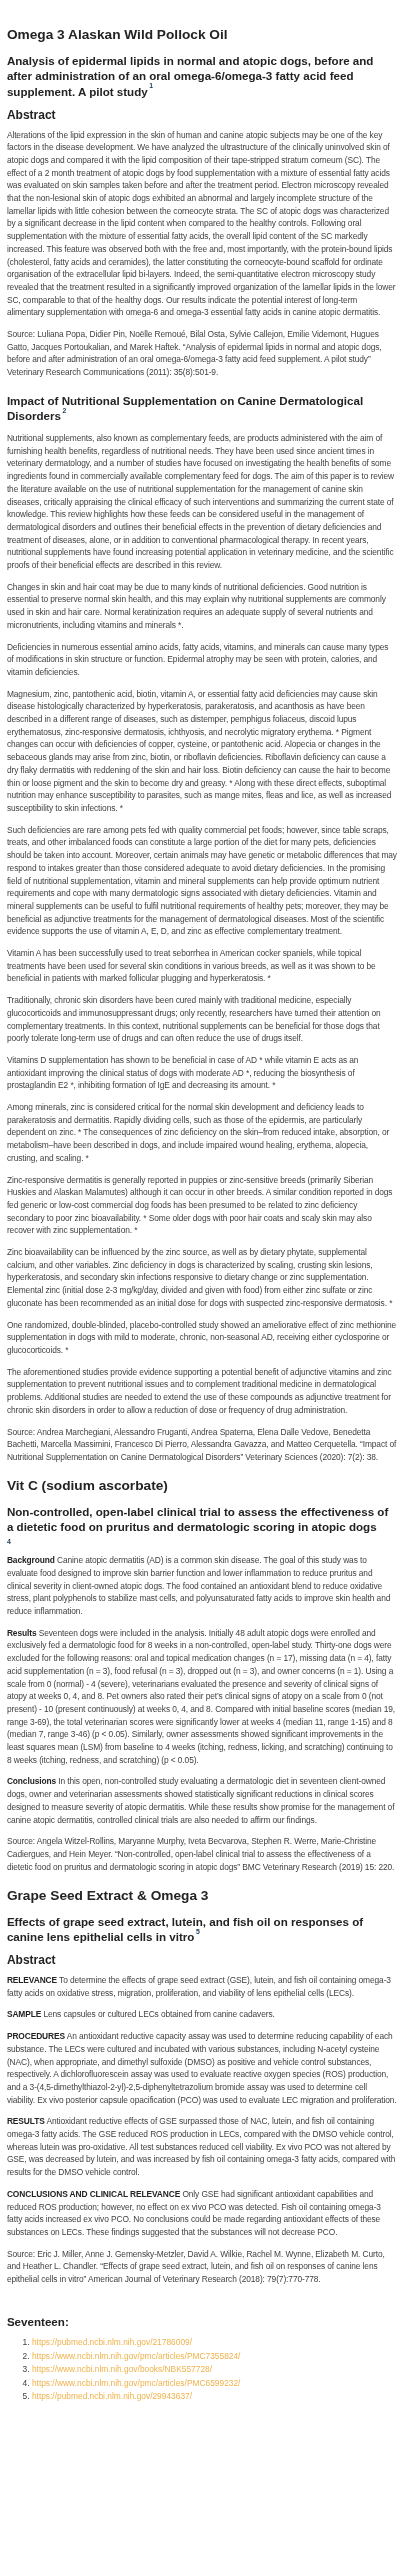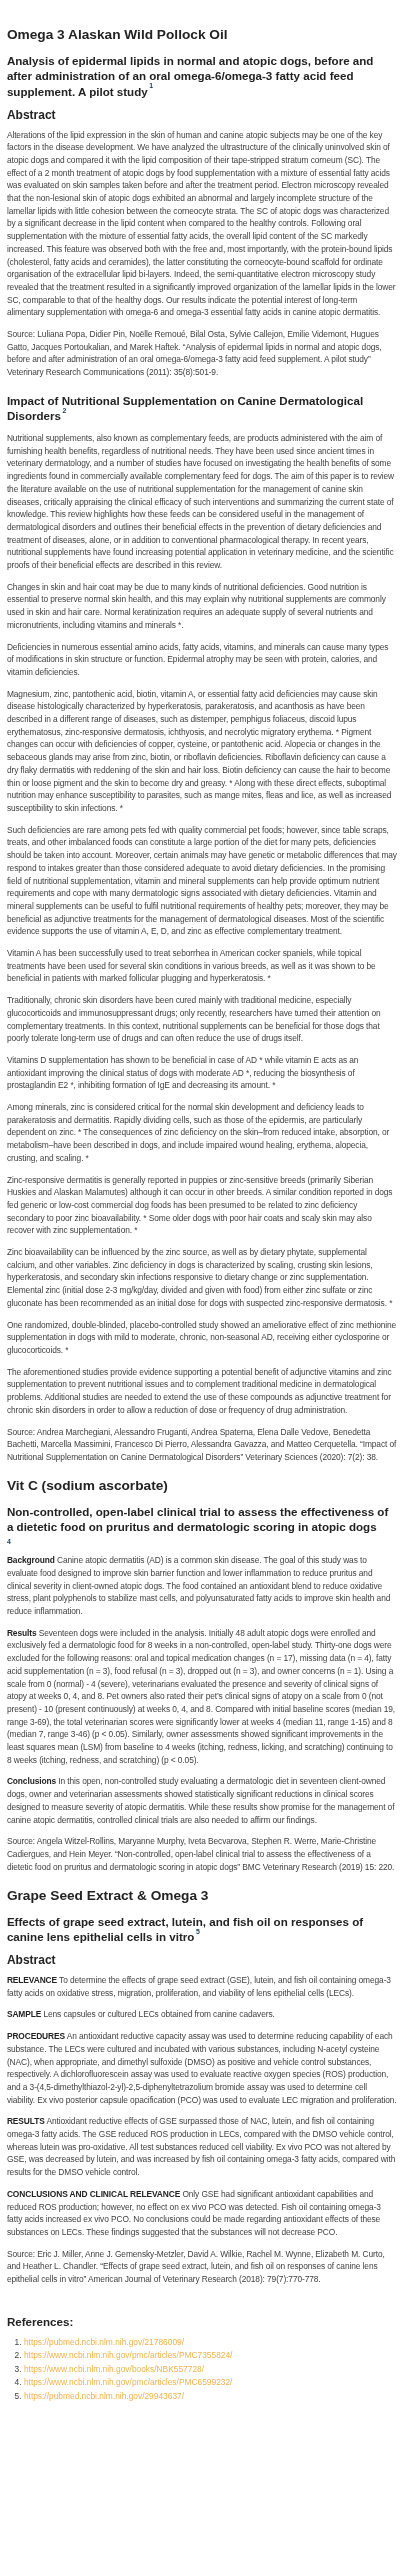--- a/index.html
+++ b/index.html
@@ -38,21 +38,21 @@
     color:#1c3a55; font-size:6.9px; font-weight:600;
     line-height:0; position:relative; top:-0.35em; margin-left:1.6px;
   }
   sup.ref.sup-block { display:block; top:0; margin:3.2px 0 0 0; line-height:1.1; }
   .source { margin-top:11.6px; }
   .refs { margin-top:29.6px; }
   h2.refs-heading {
     font-size:11.6px; font-weight:600; color:#232323; margin:0 0 7.4px 0;
   }
   ol.ref-list {
-    margin:0; padding:0 0 0 17px;
+    margin:8px; padding:0 0 0 17px;
     font-size:8.4px; line-height:13.5px; color:#3f3f3f;
   }
   ol.ref-list li { margin:0; }
   ol.ref-list li::marker { color:#3f3f3f; }
   ol.ref-list a { color:#efb24c; text-decoration:none; }
 </style>
 </head>
 <body>
 
 <div class="page">
@@ -99,21 +99,21 @@
     <h4 class="subhead">Abstract</h4>
     <p class="body"><strong class="lead">RELEVANCE</strong> <span>To determine the effects of grape seed extract (GSE), lutein, and fish oil containing omega-3 fatty acids on oxidative stress, migration, proliferation, and viability of lens epithelial cells (LECs).</span></p>
     <p class="body"><strong class="lead">SAMPLE</strong> <span>Lens capsules or cultured LECs obtained from canine cadavers.</span></p>
     <p class="body"><strong class="lead">PROCEDURES</strong> <span>An antioxidant reductive capacity assay was used to determine reducing capability of each substance. The LECs were cultured and incubated with various substances, including N-acetyl cysteine (NAC), when appropriate, and dimethyl sulfoxide (DMSO) as positive and vehicle control substances, respectively. A dichlorofluorescein assay was used to evaluate reactive oxygen species (ROS) production, and a 3-(4,5-dimethylthiazol-2-yl)-2,5-diphenyltetrazolium bromide assay was used to determine cell viability. Ex vivo posterior capsule opacification (PCO) was used to evaluate LEC migration and proliferation.</span></p>
     <p class="body"><strong class="lead">RESULTS</strong> <span>Antioxidant reductive effects of GSE surpassed those of NAC, lutein, and fish oil containing omega-3 fatty acids. The GSE reduced ROS production in LECs, compared with the DMSO vehicle control, whereas lutein was pro-oxidative. All test substances reduced cell viability. Ex vivo PCO was not altered by GSE, was decreased by lutein, and was increased by fish oil containing omega-3 fatty acids, compared with results for the DMSO vehicle control.</span></p>
     <p class="body"><strong class="lead">CONCLUSIONS AND CLINICAL RELEVANCE</strong> <span>Only GSE had significant antioxidant capabilities and reduced ROS production; however, no effect on ex vivo PCO was detected. Fish oil containing omega-3 fatty acids increased ex vivo PCO. No conclusions could be made regarding antioxidant effects of these substances on LECs. These findings suggested that the substances will not decrease PCO.</span></p>
     <p class="body source">Source: Eric J. Miller, Anne J. Gemensky-Metzler, David A. Wilkie, Rachel M. Wynne, Elizabeth M. Curto, and Heather L. Chandler. “Effects of grape seed extract, lutein, and fish oil on responses of canine lens epithelial cells in vitro” American Journal of Veterinary Research (2018): 79(7):770-778.</p>
   </div>
 
   <div class="refs">
-    <h2 class="refs-heading">References:</h2>
+    <h2 class="refs-heading">Seventeen:</h2>
     <ol class="ref-list">
       <li><a href="#">https://pubmed.ncbi.nlm.nih.gov/21786009/</a></li>
       <li><a href="#">https://www.ncbi.nlm.nih.gov/pmc/articles/PMC7355824/</a></li>
       <li><a href="#">https://www.ncbi.nlm.nih.gov/books/NBK557728/</a></li>
       <li><a href="#">https://www.ncbi.nlm.nih.gov/pmc/articles/PMC6599232/</a></li>
       <li><a href="#">https://pubmed.ncbi.nlm.nih.gov/29943637/</a></li>
     </ol>
   </div>
 
 </div>

